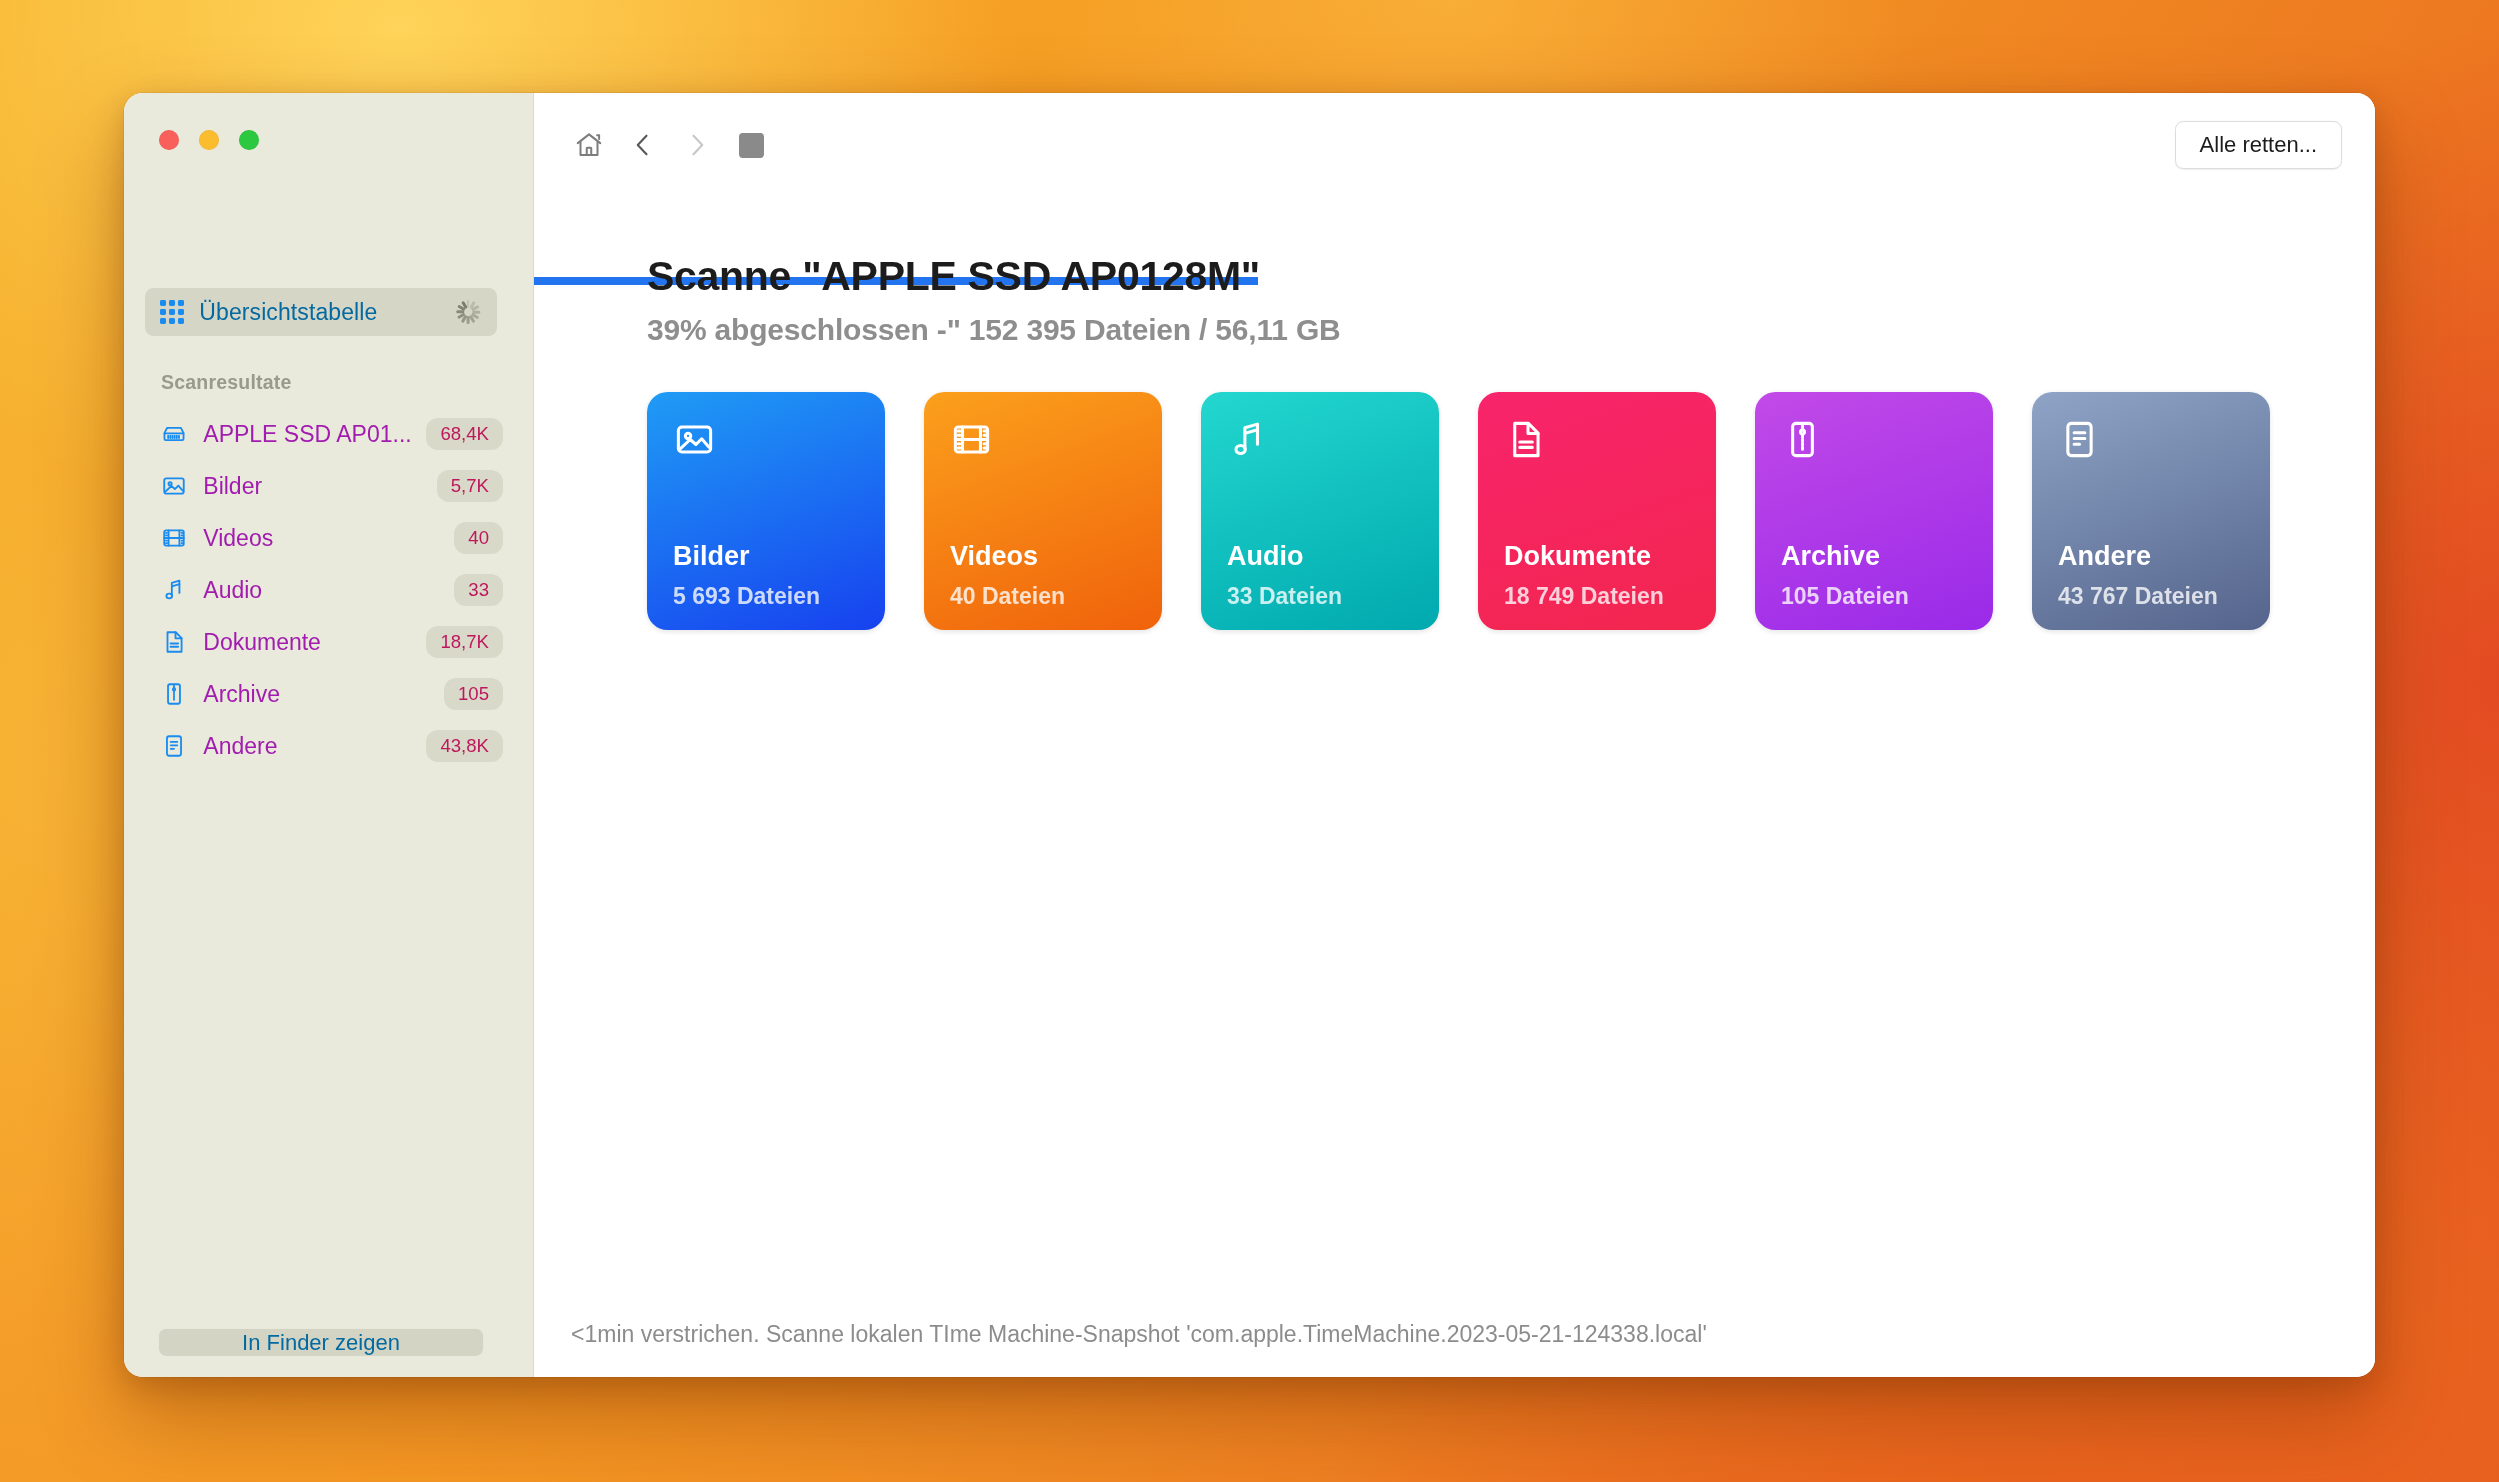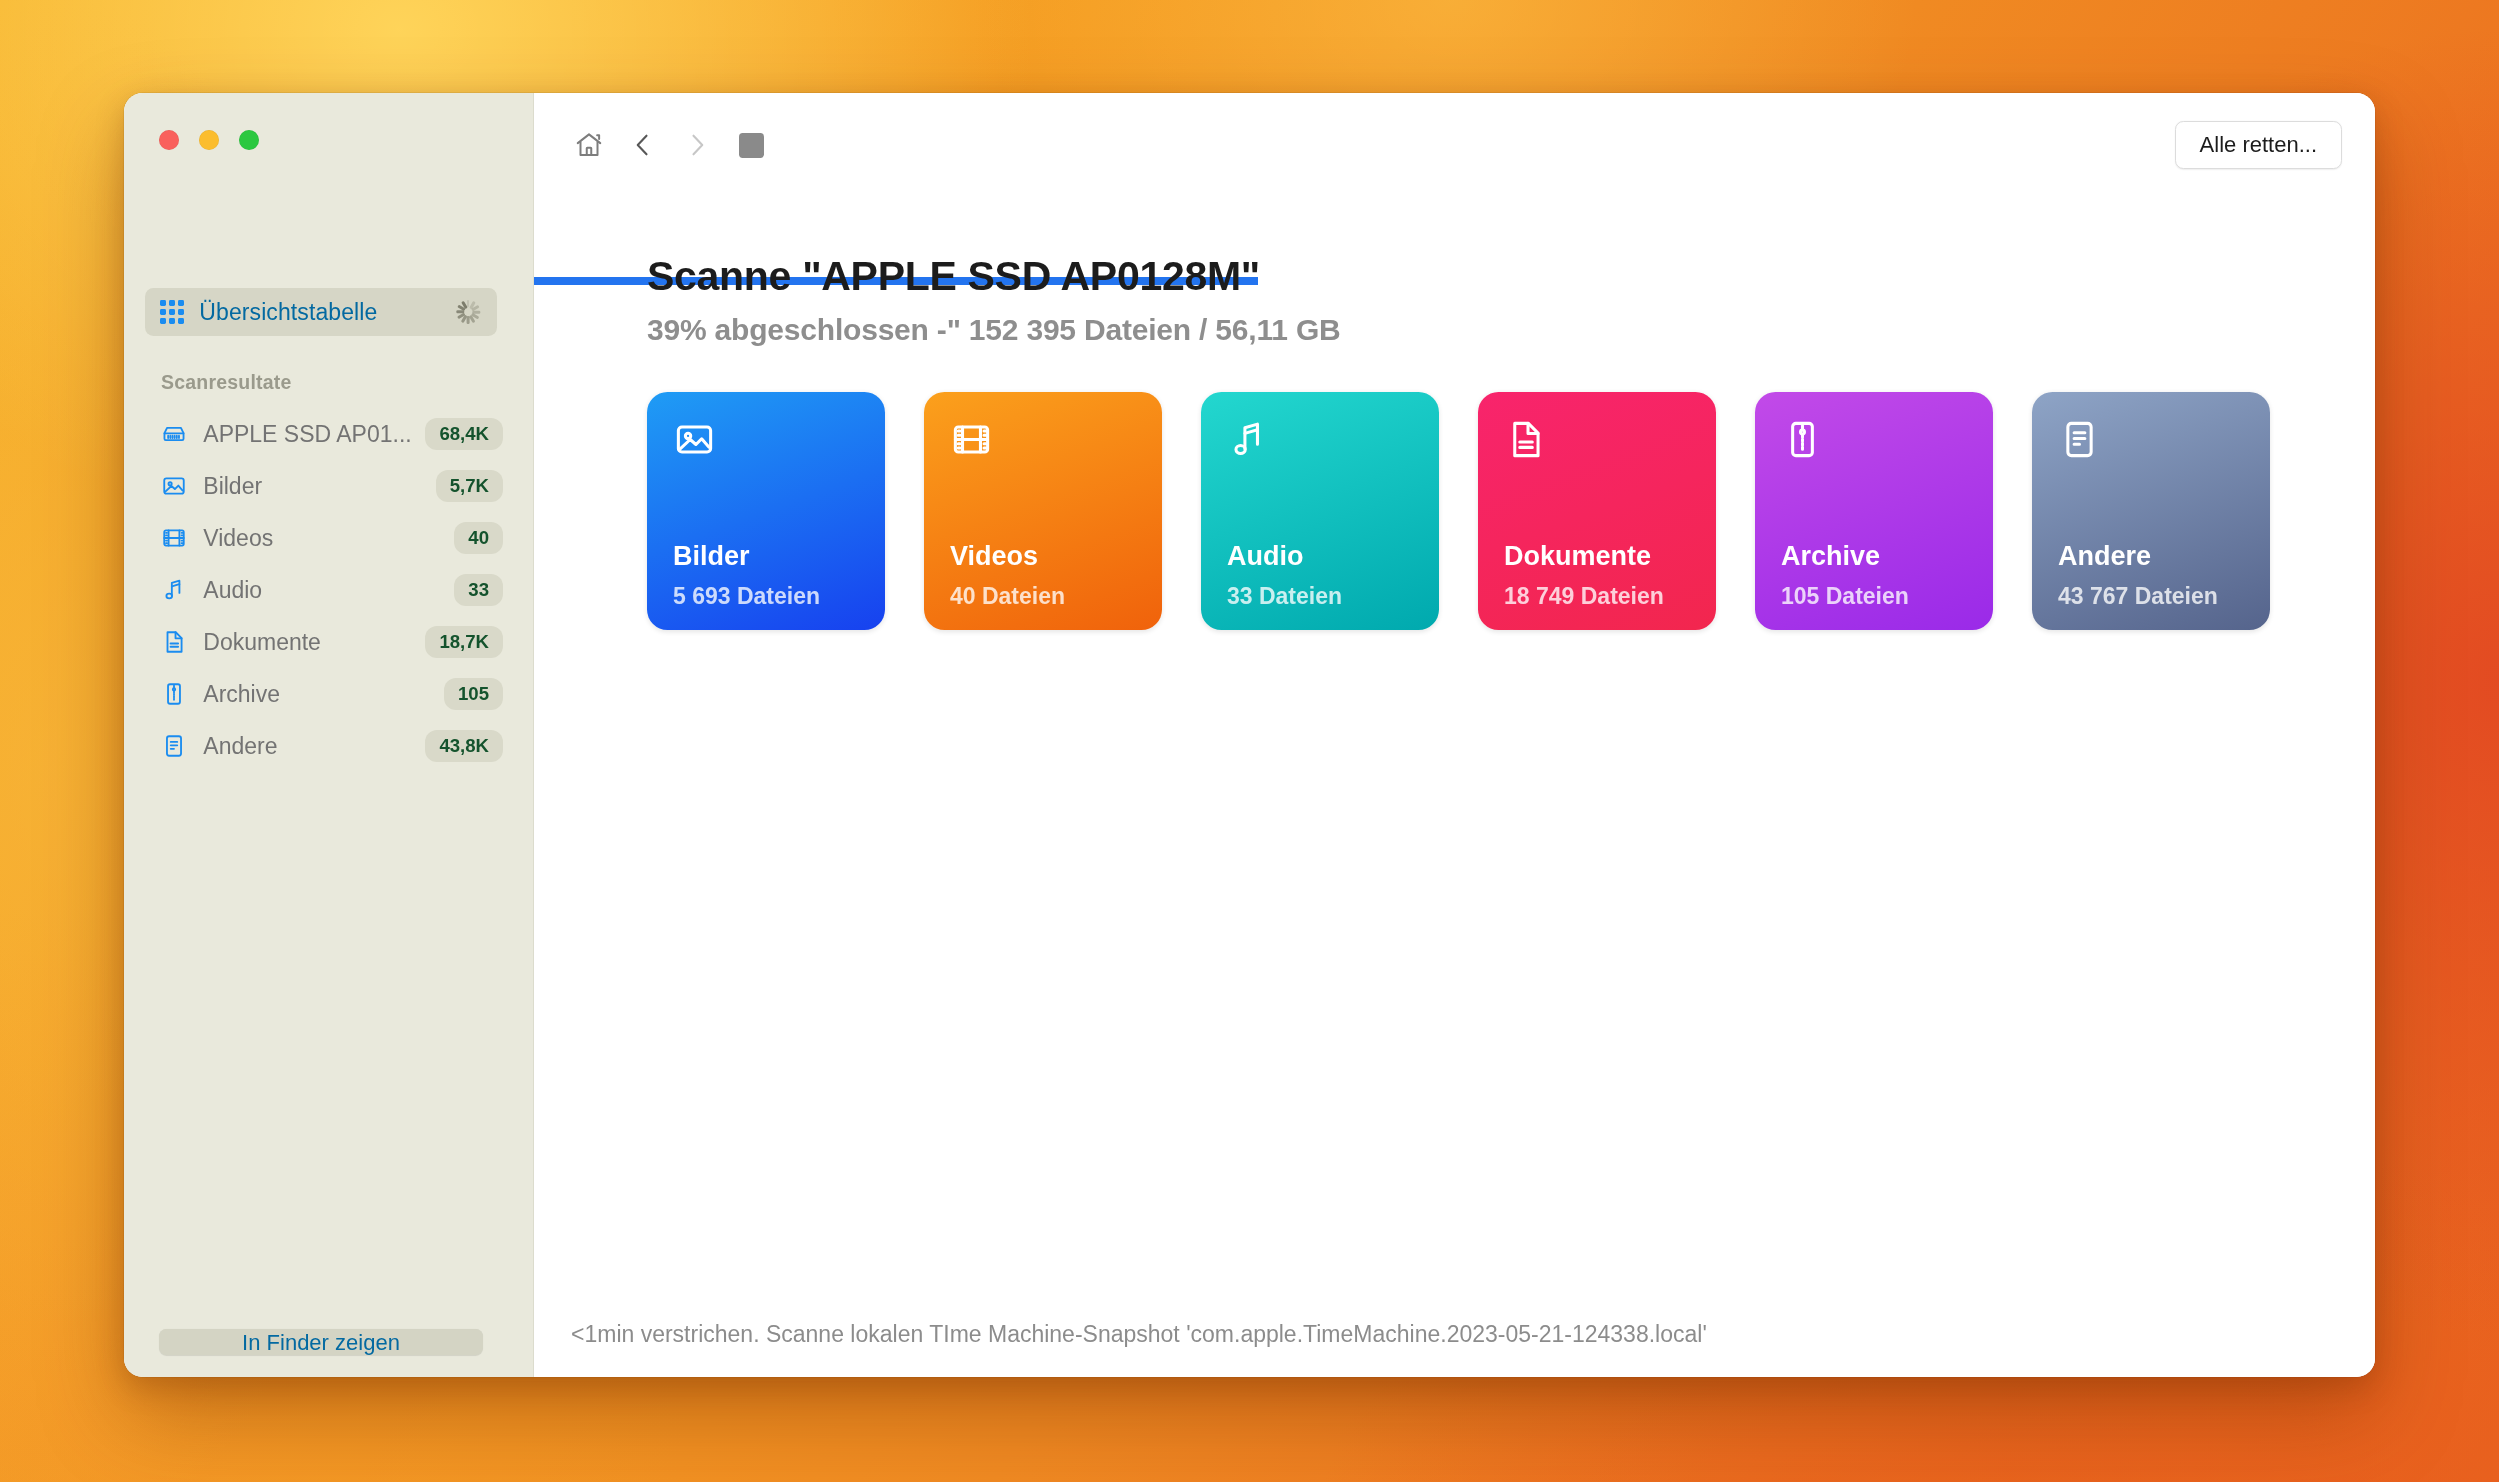--- a/index.html
+++ b/index.html
@@ -151,35 +151,34 @@
     flex: 0 0 28px;
     display: flex;
     align-items: center;
     justify-content: center;
     color: #1a8cf0;
   }
   .side-icon svg { display: block; }
   .side-label {
     margin-left: 15px;
     font-size: 23px;
-    color: #737373;
+    color: #a21caf;
     white-space: nowrap;
     overflow: hidden;
     text-overflow: ellipsis;
   }
   .side-badge {
     margin-left: auto;
     background: #d9d9c9;
-    color: #14532d;
+    color: #be185d;
     font-size: 18.6px;
     border-radius: 12px;
     padding: 4.6px 14px;
     white-space: nowrap;
     flex: 0 0 auto;
-    font-weight: bold;
   }
 
   #finder-button {
     position: absolute;
     left: 35px;
     bottom: 22px;
     width: 324px;
     height: 26px;
     border-radius: 7.4px;
     background: #d4d4c4;

